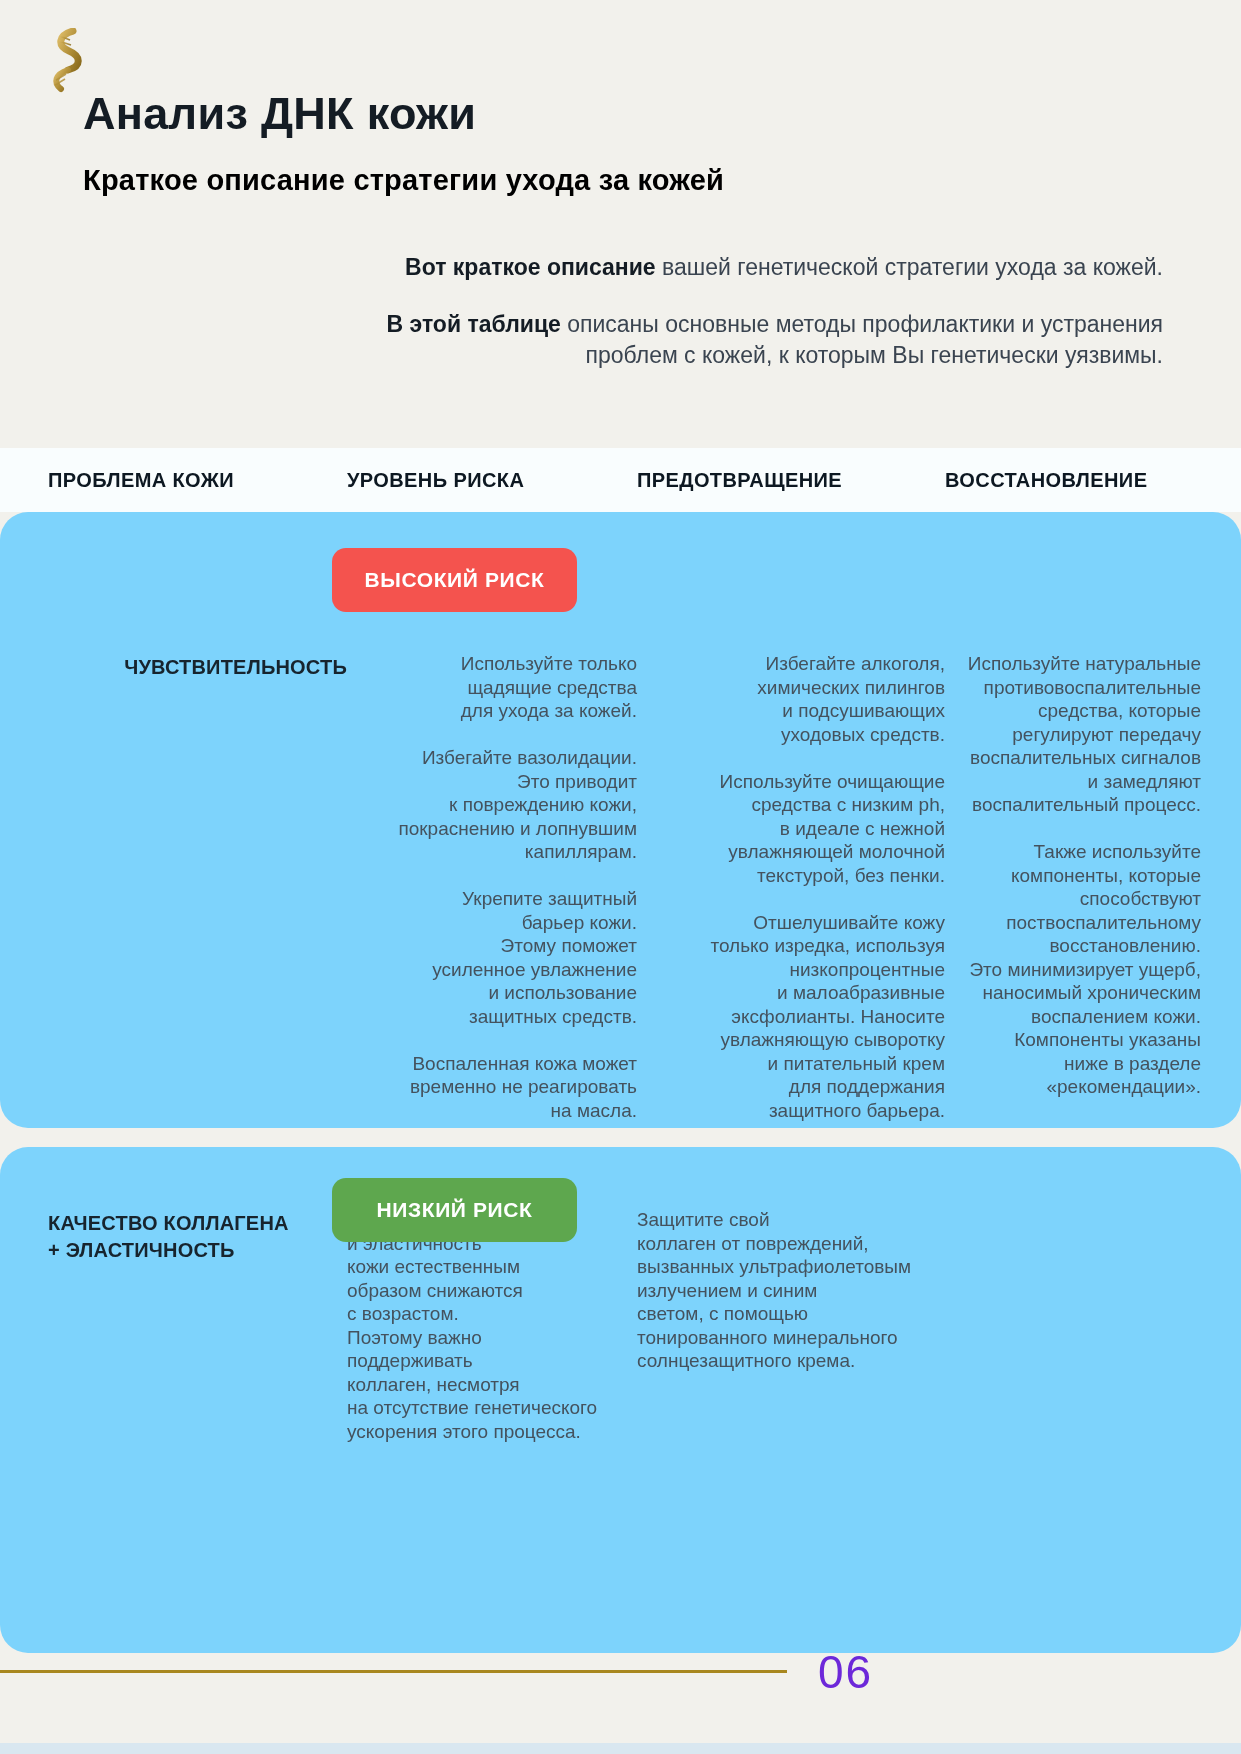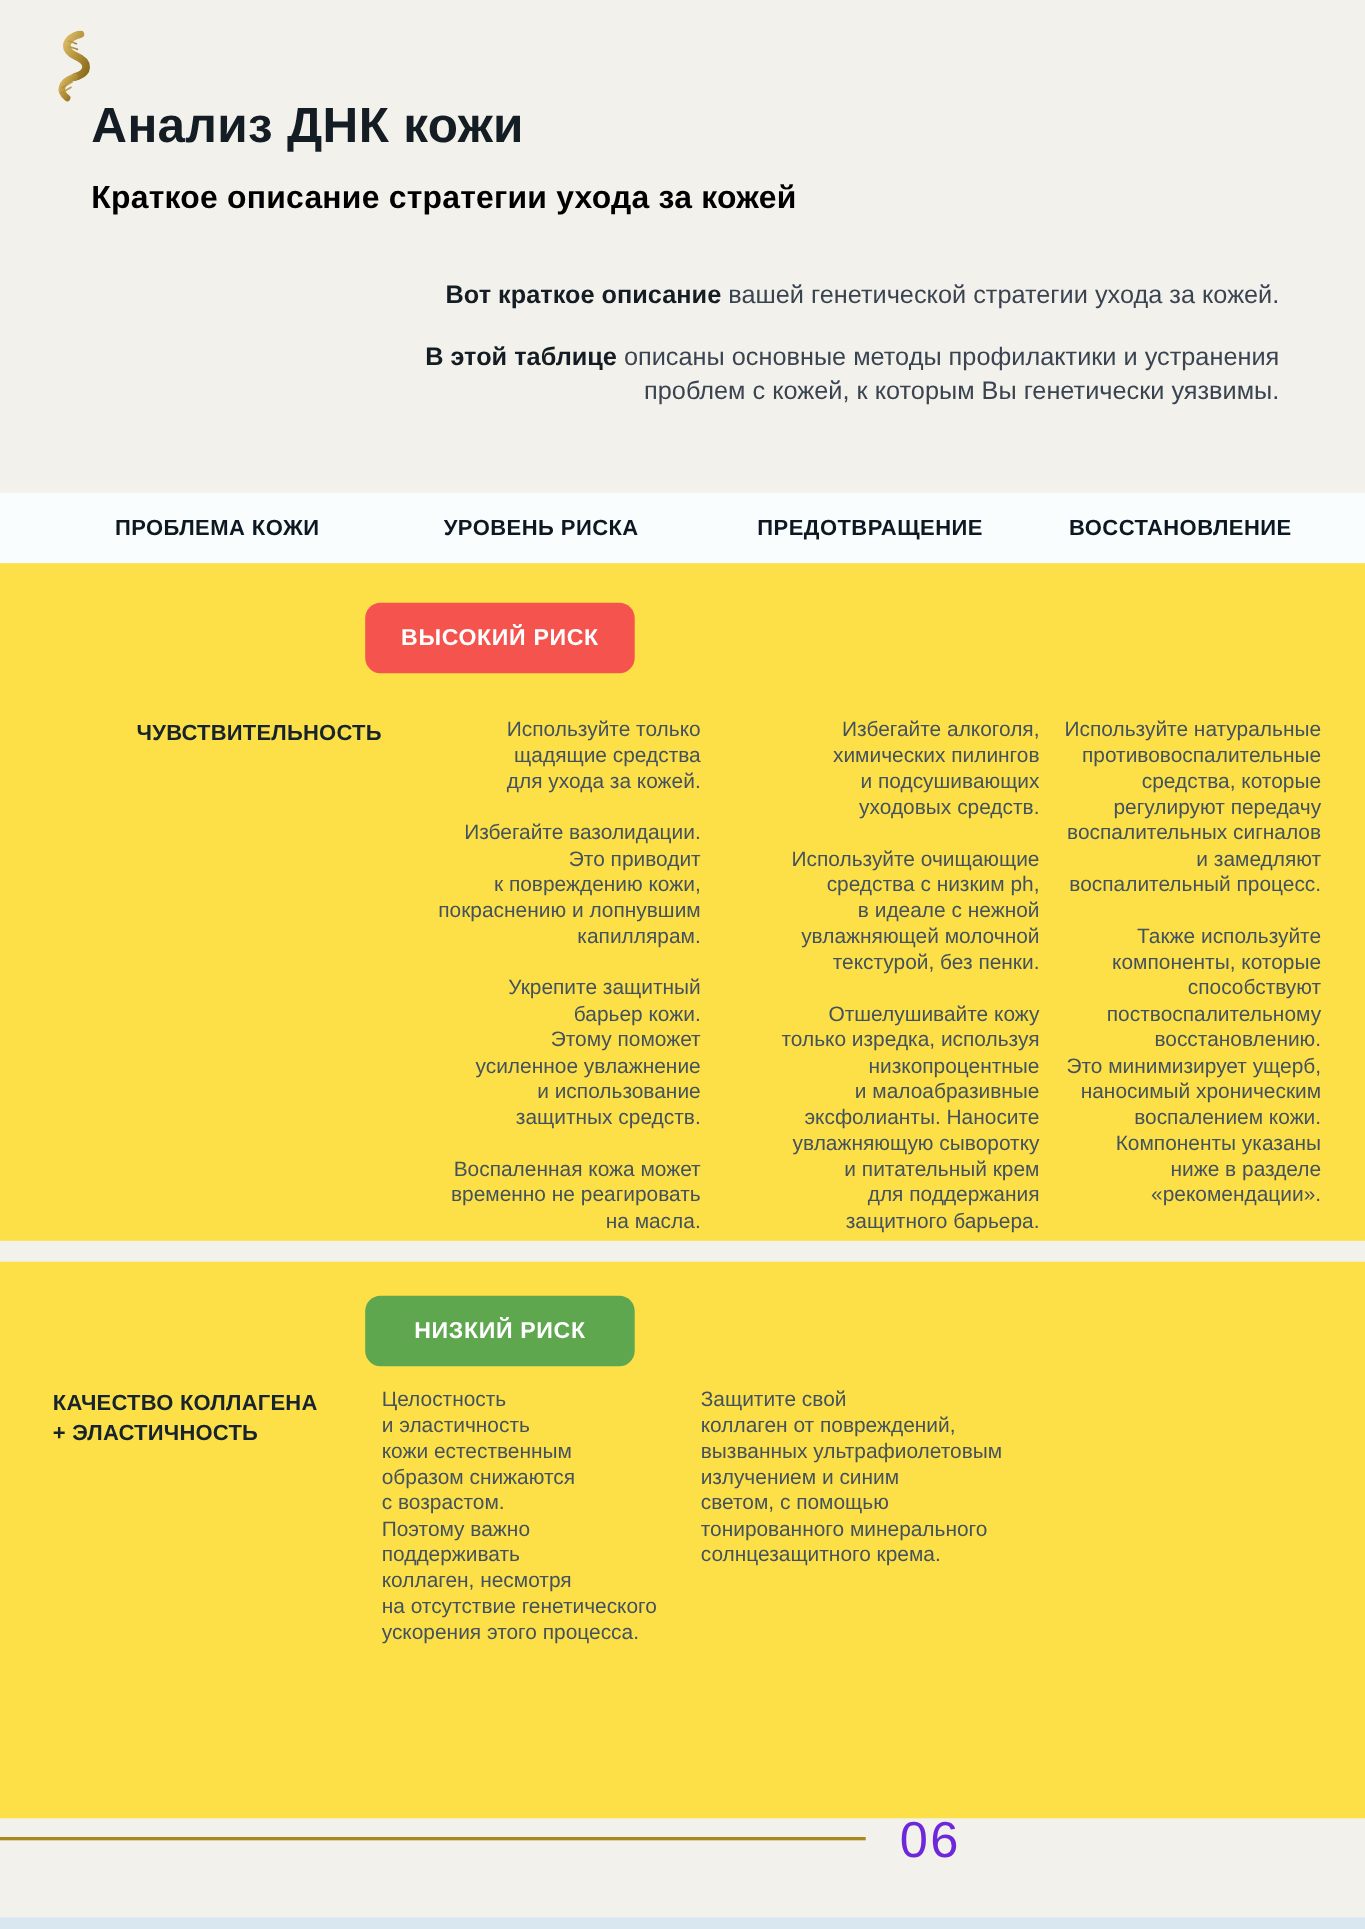--- a/index.html
+++ b/index.html
@@ -31,40 +31,41 @@
   .grid{
     display:grid;
     grid-template-columns:299px 290px 308px 1fr;
     padding:0 40px 0 48px;
     box-sizing:border-box;
   }
   .thead{
     position:absolute;left:0;top:448px;width:100%;height:64px;
     background:#f9fdfe;
   }
-  .thead .grid{height:100%;align-items:center;text-align:center;}
+  .thead .grid{height:100%;align-items:center;}
   .th{
     font-size:20px;font-weight:800;color:#0d1822;letter-spacing:.4px;
   }
   .band{
     position:absolute;left:0;width:100%;
-    background:#fde047;
+    background:#7dd3fc;
+    border-radius:28px;
   }
   .band-1{top:512px;height:616px;}
   .band-2{top:1147px;height:506px;}
   .badge{
     position:absolute;left:332px;
     width:245px;height:64px;border-radius:14px;
     display:flex;align-items:center;justify-content:center;
     color:#ffffff;font-size:21px;font-weight:800;letter-spacing:.6px;
   }
   .badge-high{top:36px;background:#f4534e;}
   .badge-low{top:31px;background:#5ea74e;}
   .band-1 .grid{padding-top:140px;text-align:right;}
-  .band-2 .grid{padding-top:114px;}
+  .band-2 .grid{padding-top:61px;}
   .cell{font-size:19px;line-height:23.5px;color:#44525e;}
   .cell p{margin:0 0 23.5px 0;white-space:pre-line;}
   .cell p:last-child{margin-bottom:0;}
   .cell-label{
     font-size:20px;line-height:27px;font-weight:800;color:#17242e;
     letter-spacing:.2px;white-space:pre-line;padding-top:2px;
   }
   
   .footer-rule{
     position:absolute;left:0;top:1670px;width:787px;height:3px;

